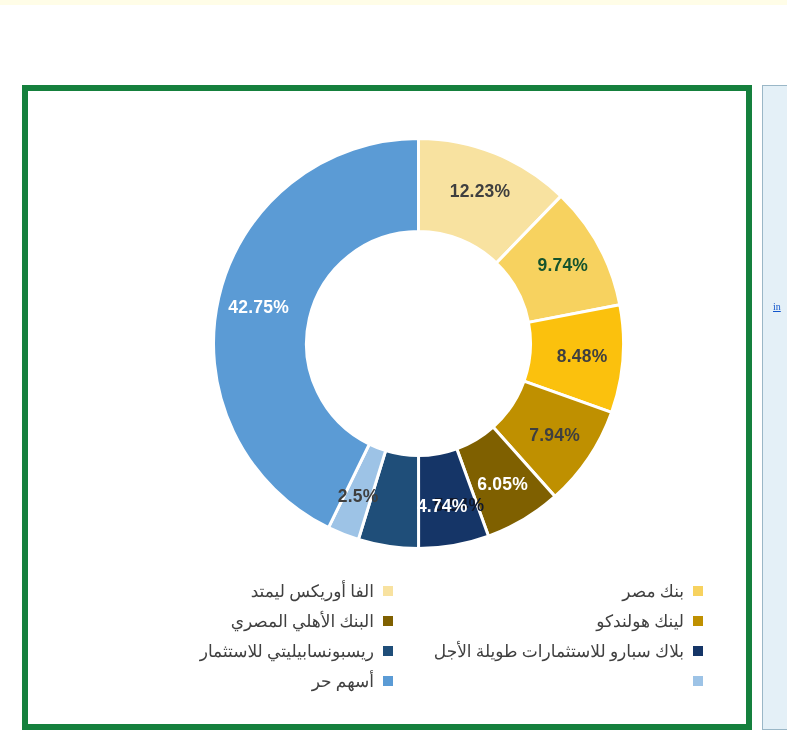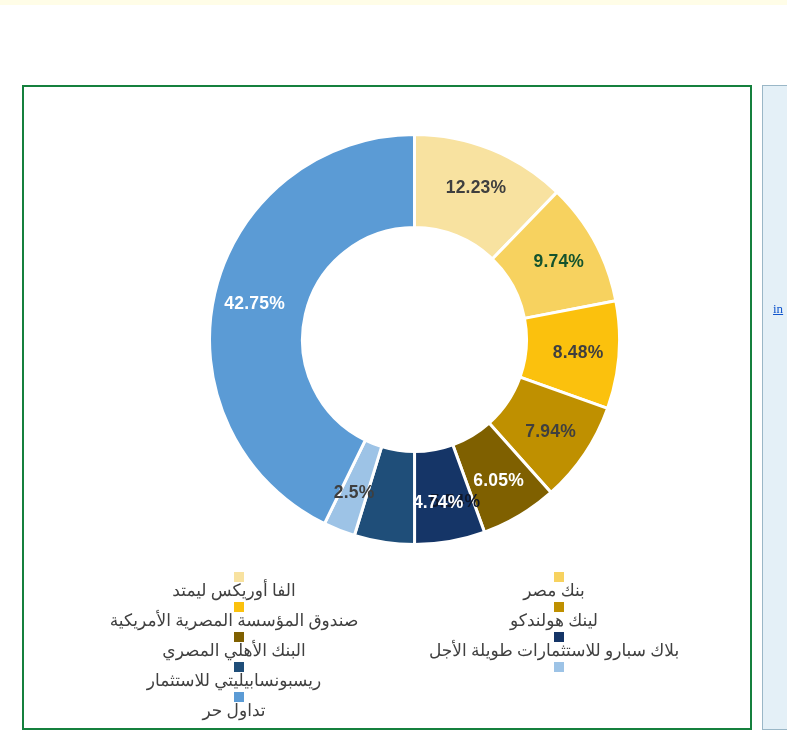--- a/index.html
+++ b/index.html
@@ -26,40 +26,40 @@
     background: #fffde7;
   }
   
   .chart-card {
     position: absolute;
     left: 22px;
     top: 85px;
     width: 730px;
     height: 645px;
     background: #ffffff;
-    border: 2px solid #15803d;
+    border: 6px solid #15803d;
     box-sizing: border-box;
   }
   
   .side-panel {
     position: absolute;
     left: 762px;
     top: 85px;
     width: 40px;
     height: 645px;
     background: #e4f0f7;
     border: 1px solid #9ab7c7;
     box-sizing: border-box;
   }
   .side-panel-link {
     position: absolute;
     left: 10px;
     top: 215px;
     color: #1155cc;
-    font-size: 13px;
+    font-size: 10px;
     text-decoration: underline;
     white-space: nowrap;
     font-family: "Liberation Serif", serif;
     direction: ltr;
   }
 
   
   .donut-wrap {
     position: absolute;
     left: 135px;
@@ -99,21 +99,21 @@
   }
   .legend-col {
     position: absolute;
     top: 0;
   }
   .legend-col.right { right: 0px;  width: 290px; }
   .legend-col.left  { right: 310px; width: 310px; }
 
   .legend-item {
     display: flex;
-    flex-direction: column;
+    flex-direction: row;
     align-items: center;
     justify-content: flex-start;
     height: 30px;
     direction: rtl;
   }
   .legend-swatch {
     width: 10px;
     height: 10px;
     flex: 0 0 10px;
     margin-left: 9px;
@@ -180,34 +180,30 @@
           <div class="legend-item">
             <span class="legend-swatch" style="background: rgb(157, 195, 230);"></span>
           </div>
         </div>
       <div class="legend-col left" id="legend-left">
           <div class="legend-item">
             <span class="legend-swatch" style="background: rgb(248, 226, 160);"></span>
             <span class="legend-text">الفا أوريكس ليمتد</span>
           </div>
           <div class="legend-item">
-            <span class="legend-swatch" style="background: rgb(251, 193, 13);"></span>
-            <span class="legend-text">صندوق المؤسسة المصرية الأمريكية</span>
-          </div>
-          <div class="legend-item">
             <span class="legend-swatch" style="background: rgb(127, 96, 0);"></span>
             <span class="legend-text">البنك الأهلي المصري</span>
           </div>
           <div class="legend-item">
             <span class="legend-swatch" style="background: rgb(31, 78, 121);"></span>
             <span class="legend-text">ريسبونسابيليتي للاستثمار</span>
           </div>
           <div class="legend-item">
             <span class="legend-swatch" style="background: rgb(91, 155, 213);"></span>
-            <span class="legend-text">تداول حر</span>
+            <span class="legend-text">أسهم حر</span>
           </div>
         </div>
     </div>
 
   </div>
 
   <div class="side-panel">
     <a class="side-panel-link" href="#">in</a>
   </div>
 

